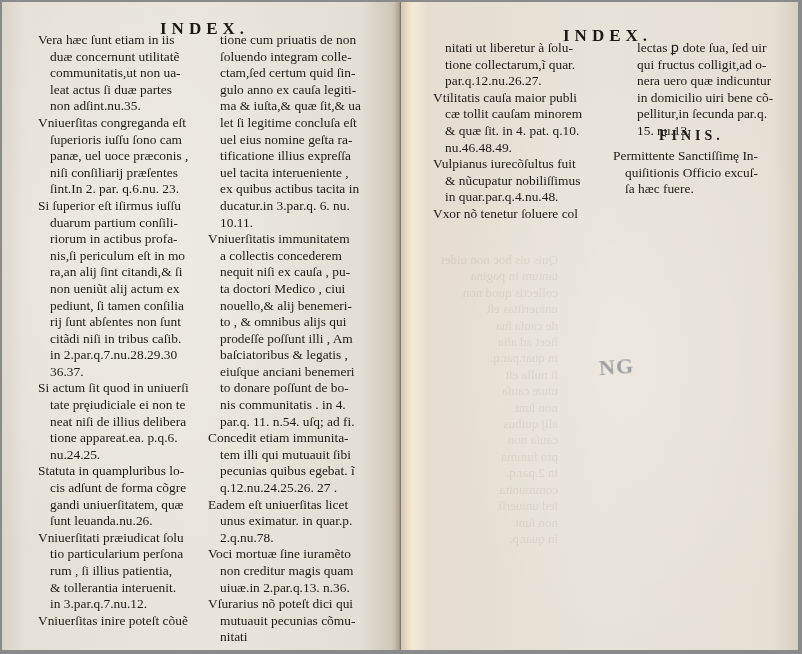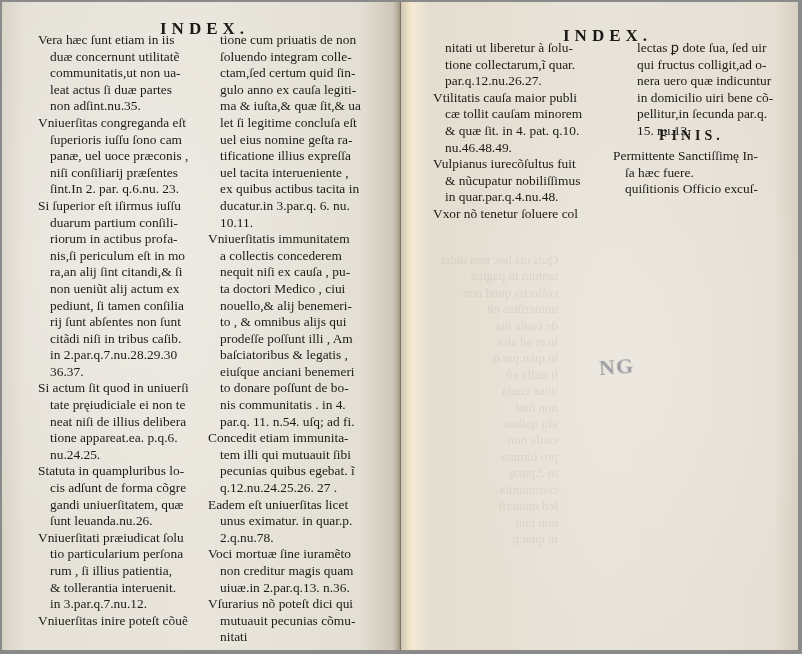--- a/index.html
+++ b/index.html
@@ -100,15 +100,15 @@
 non ſunt
 in quar.p.</div>
     <div class="stamp" style="left:198px; top:352px;">NG</div>
 
     <div class="running-head" style="left:162px; top:12px;">INDEX.</div>
 
     <div class="col" style="left:32px; top:38px;" id="rp-c1"><div class="entry"><span class="line cont">nitati ut liberetur à ſolu-</span><span class="line cont">tione collectarum,ĩ quar.</span><span class="line cont">par.q.12.nu.26.27.</span></div><div class="entry"><span class="line first">Vtilitatis cauſa maior publi</span><span class="line cont">cæ tollit cauſam minorem</span><span class="line cont">&amp; quæ ſit. in 4. pat. q.10.</span><span class="line cont">nu.46.48.49.</span></div><div class="entry"><span class="line first">Vulpianus iurecõſultus fuit</span><span class="line cont">&amp; nũcupatur nobiliſſimus</span><span class="line cont">in quar.par.q.4.nu.48.</span></div><div class="entry"><span class="line first">Vxor nõ tenetur ſoluere col</span></div></div>
     <div class="col" style="left:224px; top:38px;" id="rp-c2"><div class="entry"><span class="line cont">lectas ꝑ dote ſua, ſed uir</span><span class="line cont">qui fructus colligit,ad o-</span><span class="line cont">nera uero quæ indicuntur</span><span class="line cont">in domicilio uiri bene cõ-</span><span class="line cont">pellitur,in ſecunda par.q.</span><span class="line cont">15. nu.13.</span></div></div>
 
     <div class="finis" style="left:258px; top:126px;">FINIS.</div>
-    <div class="colophon" style="left:212px; top:146px;" id="rp-colophon"><span class="line" style="display: block;">Permittente Sanctiſſimę In-</span><span class="line" style="display: block; padding-left: 12px;">ſa hæc fuere.</span><span class="line" style="display: block; padding-left: 12px;">quiſitionis Officio excuſ-</span></div>
+    <div class="colophon" style="left:212px; top:146px;" id="rp-colophon"><span class="line" style="display: block;">Permittente Sanctiſſimę In-</span><span class="line" style="display: block; padding-left: 12px;">quiſitionis Officio excuſ-</span><span class="line" style="display: block; padding-left: 12px;">ſa hæc fuere.</span></div>
   </div>
 </div>
 
 </body></html>

